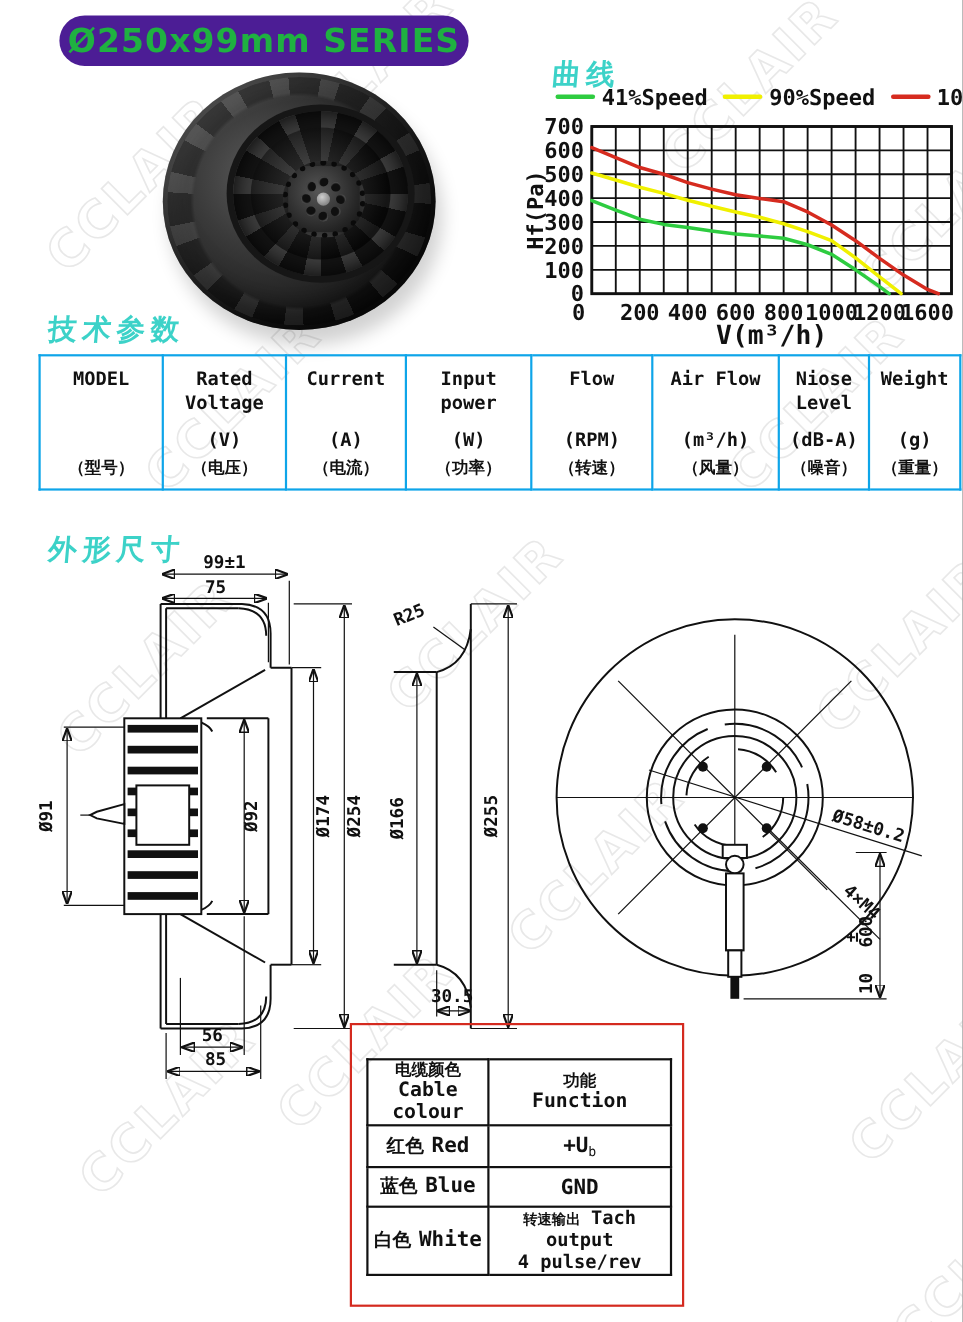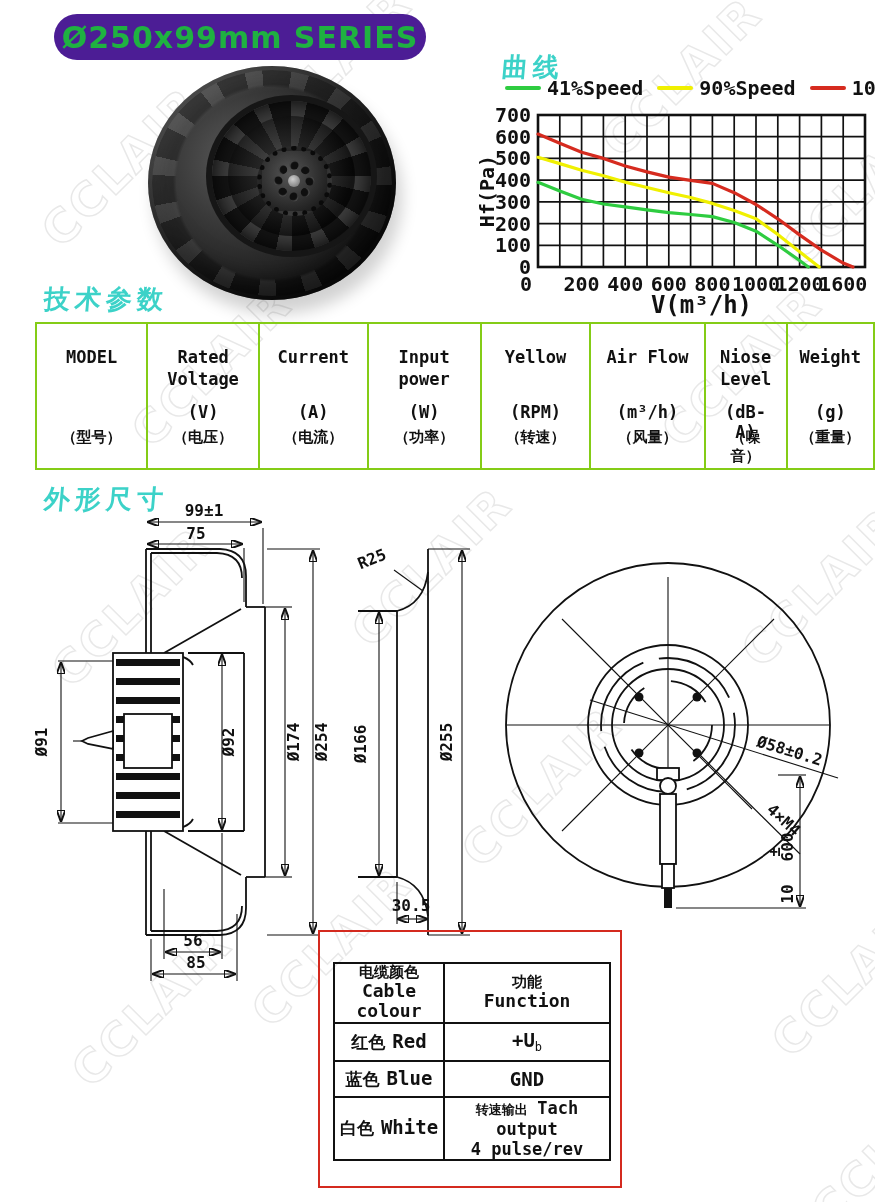--- a/index.html
+++ b/index.html
@@ -40,21 +40,21 @@
   
   .legend{position:absolute;left:505px;top:76px;display:flex;align-items:center;gap:14px;}
   .legend .item{display:flex;align-items:center;gap:6px;font:700 20px "DejaVu Sans Mono",monospace;}
   .legend .sw{width:36px;height:4px;border-radius:2px;}
   .sw-g{background:#2ecc40;}.sw-y{background:#f0f000;}.sw-r{background:#d62b1f;}
   
   #chart-wrap{position:absolute;left:478px;top:104px;width:392px;height:218px;}
   svg text{font-family:"DejaVu Sans Mono",monospace;font-weight:700;fill:#111;}
   
   .spec{position:absolute;left:35px;top:322px;border-collapse:collapse;table-layout:fixed;}
-  .spec th,.spec td{border:2px solid #84cc16;text-align:center;vertical-align:top;padding:12px;}
+  .spec th,.spec td{border:2px solid #0ea5e9;text-align:center;vertical-align:top;padding:0;}
   .spec th .en{font:700 17px "DejaVu Sans Mono",monospace;line-height:1.3;padding-top:10px;min-height:48px;}
   .spec th .unit{font:700 17px "DejaVu Sans Mono",monospace;height:26px;margin-top:8px;}
   .spec th .cn{font:700 15px "DejaVu Sans",sans-serif;height:28px;}
   .spec td{font:700 17px "DejaVu Sans Mono",monospace;height:36px;vertical-align:middle;}
   
   #drawings{position:absolute;left:0;top:502px;}
   #drawings path,#drawings line,#drawings circle,#drawings rect,#drawings polygon,#drawings polyline
       {stroke:#111;fill:none;stroke-width:1.8;}
   #drawings .thin{stroke-width:1.1;}
   #drawings .fill{fill:#111;stroke:none;}
@@ -209,21 +209,21 @@
             <div class="en">Current</div>
             <div class="unit">(A)</div>
             <div class="cn">（电流）</div>
           </th>
       <th>
             <div class="en">Input power</div>
             <div class="unit">(W)</div>
             <div class="cn">（功率）</div>
           </th>
       <th>
-            <div class="en">Yellow</div>
+            <div class="en">Flow</div>
             <div class="unit">(RPM)</div>
             <div class="cn">（转速）</div>
           </th>
       <th>
             <div class="en">Air Flow</div>
             <div class="unit">(m³/h)</div>
             <div class="cn">（风量）</div>
           </th>
       <th>
             <div class="en">Niose Level</div>

